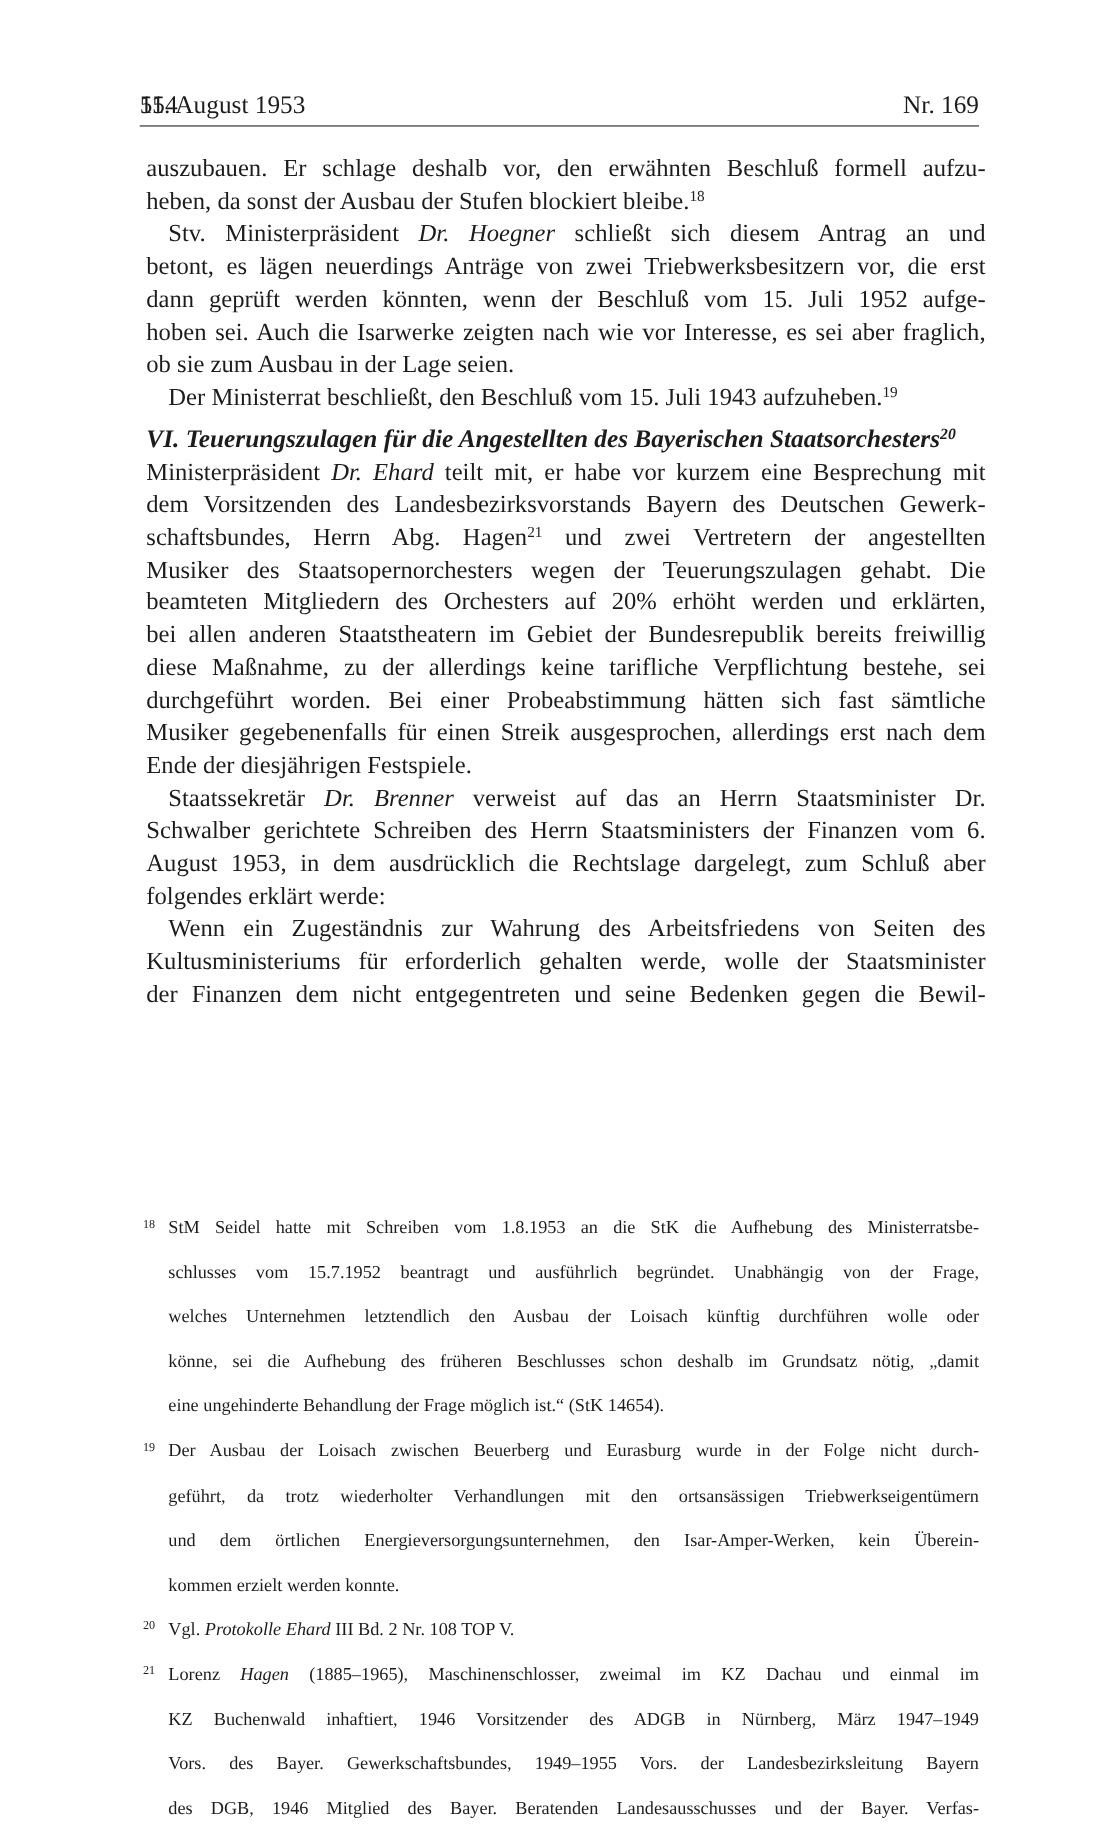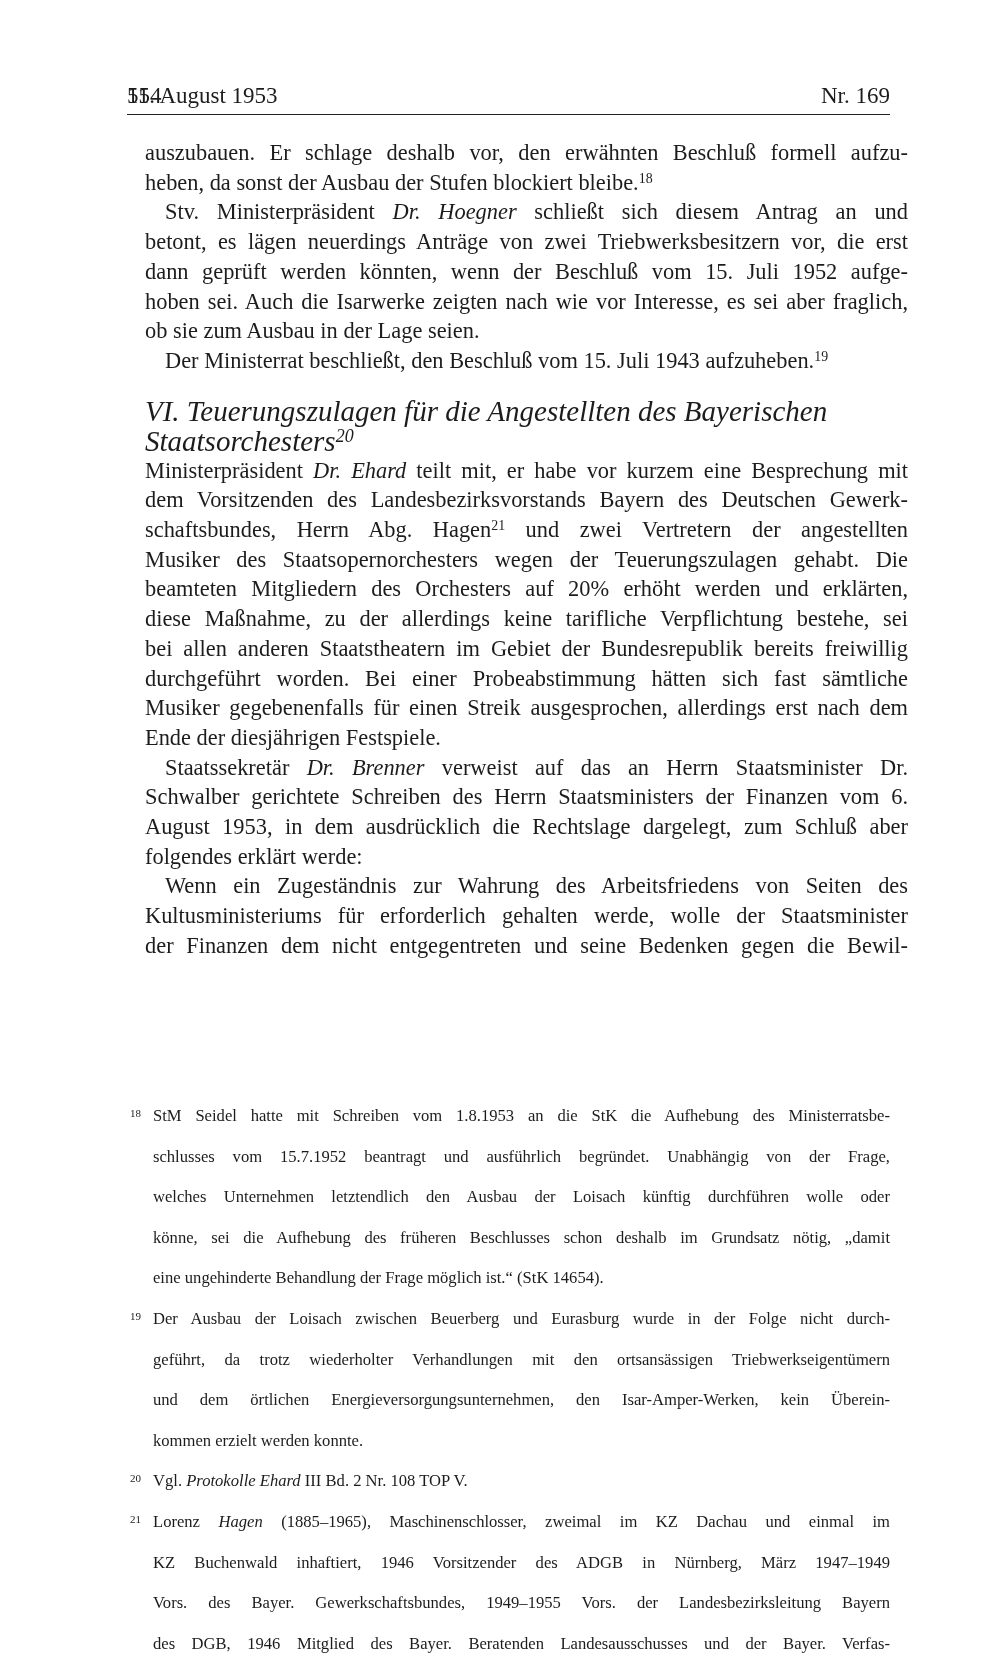--- a/index.html
+++ b/index.html
@@ -3,23 +3,23 @@
 <meta charset="utf-8">
 <style>
   html, body { margin: 0; padding: 0; background: #ffffff; }
   body { width: 1000px; height: 1666px; position: relative; overflow: hidden; color: #1c1c1c;
          font-family: "Liberation Serif", "DejaVu Serif", serif; }
   .page-header { position: absolute; left: 127px; top: 80px; width: 763px; height: 34px; border-bottom: 1.3px solid #222; }
   .page-header span { position: absolute; top: 2px; font-size: 23px; line-height: 28px; }
   .hdr-left { left: 0; }
   .hdr-center { left: 0; right: 0; text-align: left; }
   .hdr-right { right: 0; }
-  .body-text { position: absolute; left: 145px; top: 138px; width: 763px; font-size: 22.4px; line-height: 29.7px; }
+  .body-text { position: absolute; left: 133px; top: 138px; width: 763px; font-size: 22.4px; line-height: 29.7px; }
   .body-text p { margin: 0; text-align: justify; text-align-last: left; hyphens: manual; }
-  .body-text h3 { margin: 20px 0 0 0; font-weight: normal; font-style: italic; font-size: 29px; line-height: 30px; }
+  .body-text h3 { margin: 8px 0 0 0; font-weight: bold; font-style: italic; font-size: 23px; line-height: 30px; }
   .line { display: block; text-align: justify; text-align-last: justify; }
   .line.last { text-align-last: left; }
   .line.indent { padding-left: 20px; }
   sup { font-size: 62%; vertical-align: 0; position: relative; top: -0.5em; line-height: 0; }
   em { font-style: italic; }
   .footnotes { position: absolute; left: 127px; top: 1086px; width: 763px; font-size: 16.6px; line-height: 20.6px; }
   .fn { position: relative; padding-left: 26px; margin: 0; }
   .fn-num { position: absolute; left: 3px; top: 0; font-size: 11px; line-height: 14px; }
   .fn .line { text-align: justify; margin-top: 20px; }
 </style>
@@ -52,22 +52,22 @@
   </p>
 
   <h3><span>VI. Teuerungszulagen für die Angestellten des Bayerischen Staatsorchesters</span><sup>20</sup></h3>
 
   <p>
     <span class="line"><span>Ministerpräsident </span><em>Dr. Ehard</em><span> teilt mit, er habe vor kurzem eine Besprechung mit</span></span>
     <span class="line">dem Vorsitzenden des Landesbezirksvorstands Bayern des Deutschen Gewerk-</span>
     <span class="line"><span>schaftsbundes, Herrn Abg. Hagen</span><sup>21</sup><span> und zwei Vertretern der angestellten</span></span>
     <span class="line">Musiker des Staatsopernorchesters wegen der Teuerungszulagen gehabt. Die</span>
     <span class="line">beamteten Mitgliedern des Orchesters auf 20% erhöht werden und erklärten,</span>
+    <span class="line">bei allen anderen Staatstheatern im Gebiet der Bundesrepublik bereits freiwillig</span>
     <span class="line">diese Maßnahme, zu der allerdings keine tarifliche Verpflichtung bestehe, sei</span>
-    <span class="line">bei allen anderen Staatstheatern im Gebiet der Bundesrepublik bereits freiwillig</span>
     <span class="line">durchgeführt worden. Bei einer Probeabstimmung hätten sich fast sämtliche</span>
     <span class="line">Musiker gegebenenfalls für einen Streik ausgesprochen, allerdings erst nach dem</span>
     <span class="line last">Ende der diesjährigen Festspiele.</span>
   </p>
 
   <p>
     <span class="line indent"><span>Staatssekretär </span><em>Dr. Brenner</em><span> verweist auf das an Herrn Staatsminister Dr.</span></span>
     <span class="line">Schwalber gerichtete Schreiben des Herrn Staatsministers der Finanzen vom 6.</span>
     <span class="line">August 1953, in dem ausdrücklich die Rechtslage dargelegt, zum Schluß aber</span>
     <span class="line last">folgendes erklärt werde:</span>

